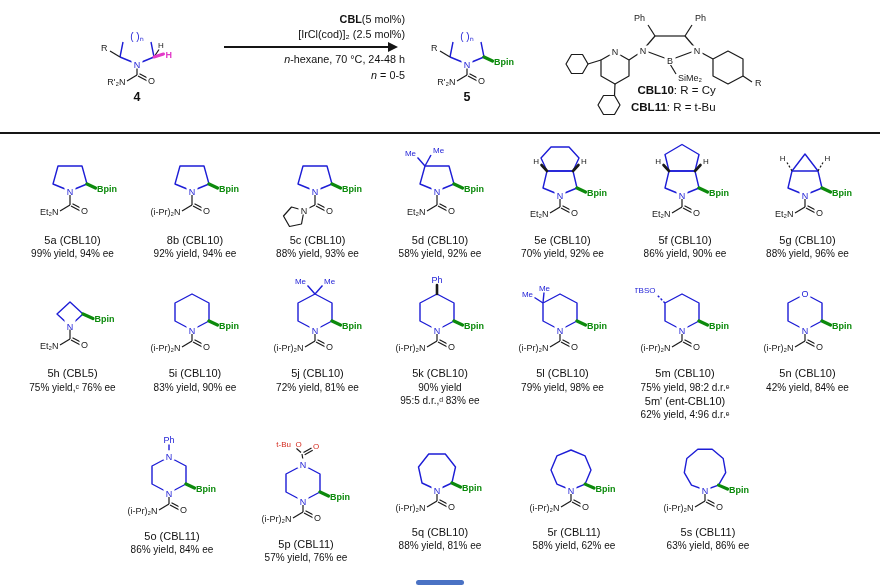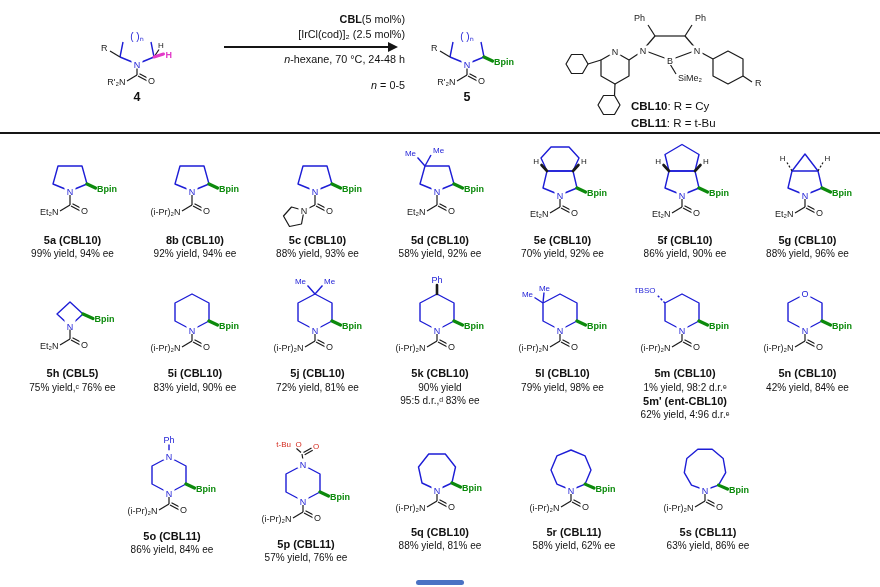--- a/index.html
+++ b/index.html
@@ -9,33 +9,33 @@
 
   
   .scheme{display:flex;justify-content:center;align-items:flex-start;gap:10px;padding-top:2px}
   .mol{padding-top:2px}
   .cond-block{width:190px;padding-top:10px}
   .cond{font-size:10.8px;text-align:right;line-height:1.4;white-space:nowrap}
   .cond .green{color:#0c8a0c;font-weight:bold}
   .arrow{height:2px;background:#151515;width:172px;margin:4px auto;position:relative}
   .arrow::after{content:"";position:absolute;right:-2px;top:-4px;
     border-left:10px solid #151515;border-top:5px solid transparent;border-bottom:5px solid transparent}
-  .nline{margin-top:11px}
+  .nline{margin-top:1px}
   .cat-block{position:relative;width:250px;height:128px}
-  .catlabs{position:absolute;left:86px;top:96px;line-height:1.5;white-space:nowrap;text-align:left}
+  .catlabs{position:absolute;left:86px;top:80px;line-height:1.5;white-space:nowrap;text-align:right}
   .catlab{font-size:11.5px}
   .divider{border:none;border-top:2.5px solid #161616;margin:2px 0 0}
 
   
   .row{display:flex;justify-content:space-evenly;align-items:flex-start}
   .row1{margin-top:7px}
   .row2{margin-top:14px}
   .row3{margin-top:12px;justify-content:center;gap:34px}
   .cell{display:flex;flex-direction:column;align-items:center;text-align:center}
-  .t1{font-size:11px;font-weight:bold;line-height:1.3;white-space:nowrap}
+  .t1{font-size:11px;font-weight:normal;line-height:1.3;white-space:nowrap}
   .t2{font-size:10px;line-height:1.3;white-space:nowrap}
   .bottom-bar{position:absolute;left:50%;transform:translateX(-50%);bottom:2px;width:48px;height:5px;border-radius:3px;background:#4a72c4}
 
   
   .ringB{fill:none;stroke:#1d1dd6;stroke-width:1.4px;stroke-linejoin:round}
   .ringK{fill:none;stroke:#1a1a1a;stroke-width:1.2px;stroke-linejoin:round}
   line.bond{stroke:#1a1a1a;stroke-width:1.2px}
   line.bondB{stroke:#1d1dd6;stroke-width:1.4px}
   line.wedgeG{stroke:#0c8a0c;stroke-width:3.2px;stroke-linecap:round}
   line.wedgeB{stroke:#1a1a1a;stroke-width:2.6px;stroke-linecap:round}
@@ -430,21 +430,21 @@
         <line class="wedgeG" x1="64" y1="47" x2="72.5" y2="51"></line>
         <rect class="mask" x="41.5" y="49.5" width="11" height="10.5"></rect>
         <rect class="mask" x="56.5" y="68" width="10" height="9"></rect>
         <text class="atB sm" x="20.5" y="19" text-anchor="end">TBSO</text>
         <text class="atB" x="47" y="59.5" text-anchor="middle">N</text>
         <text class="at" x="61.5" y="76" text-anchor="middle">O</text>
         <text class="atG" x="74" y="54.5">Bpin</text>
         <text class="at" x="35.5" y="76.5" text-anchor="end">(i-Pr)₂N</text>
       </svg>
       <div class="t1">5m (CBL10)</div>
-      <div class="t2">1% yield, 98:2 d.r.ᵉ</div>
+      <div class="t2">75% yield, 98:2 d.r.ᵉ</div>
       <div class="t1">5m' (ent-CBL10)</div>
       <div class="t2">62% yield, 4:96 d.r.ᵉ</div>
     </div>
 
     <div class="cell">
       <svg width="100" height="92" viewBox="0 0 100 92">
         <polygon class="ringB" points="47,56 64,47 64,29 47,20 30,29 30,47"></polygon>
         <line class="bond" x1="47" y1="58" x2="47" y2="67"></line>
         <line class="bond" x1="47" y1="67" x2="37" y2="73"></line>
         <line class="bond" x1="48" y1="68" x2="57.5" y2="73"></line>

